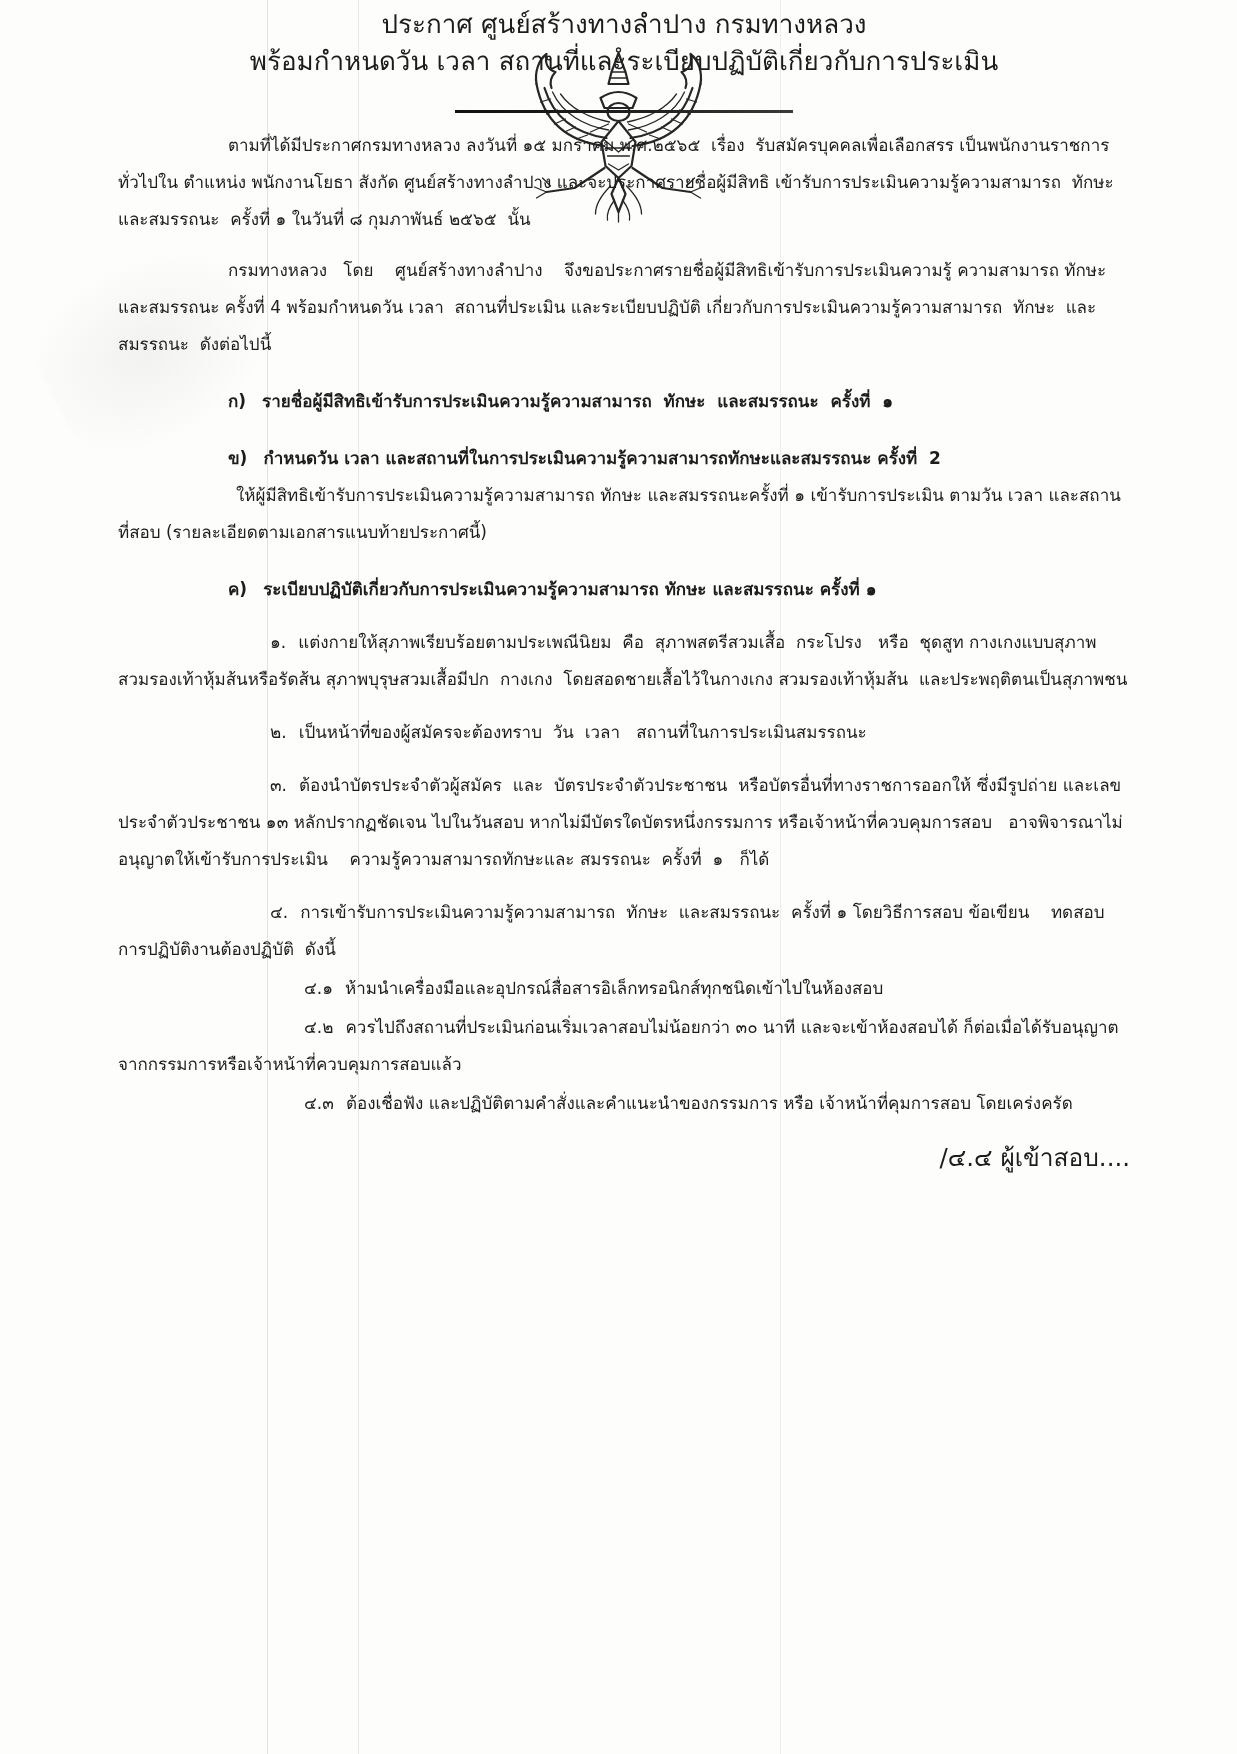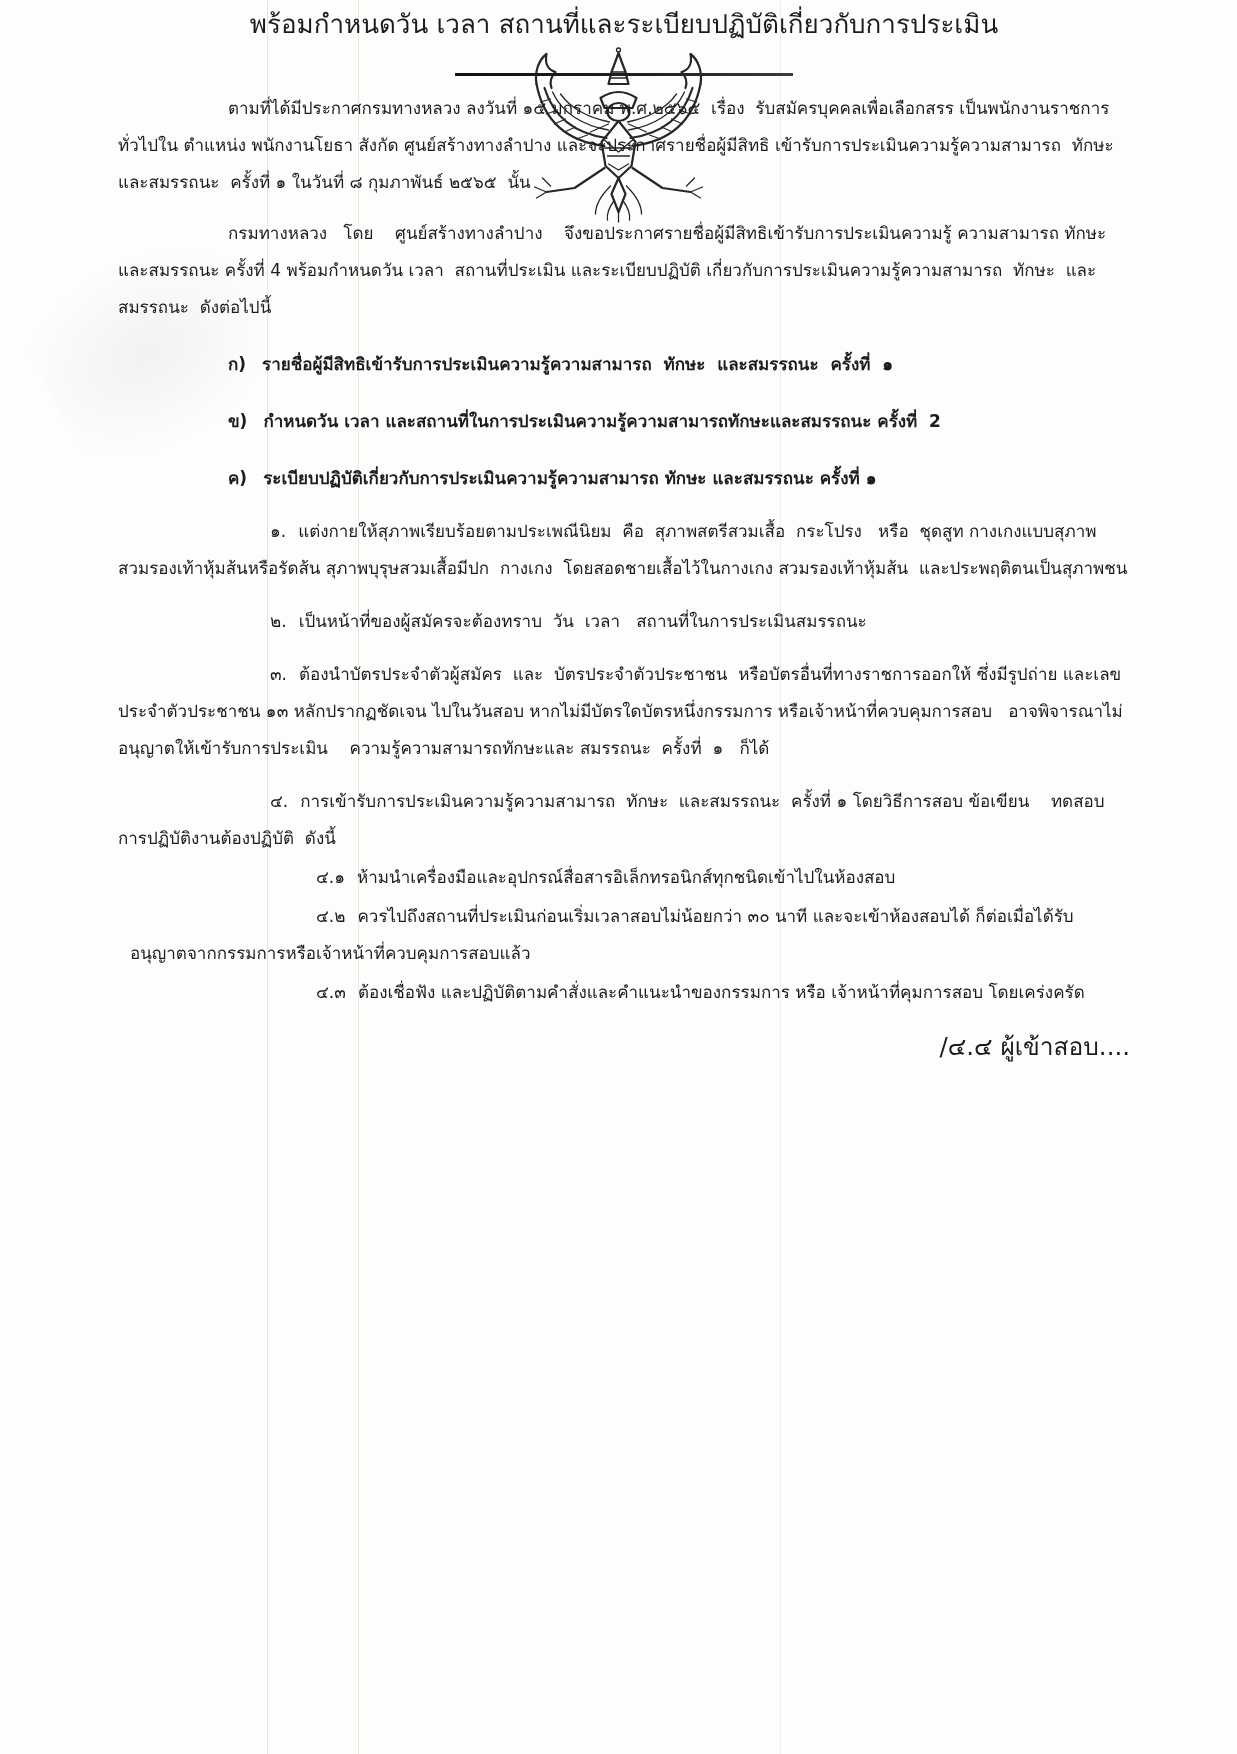--- a/index.html
+++ b/index.html
@@ -28,21 +28,21 @@
   .hdr-block { margin-top:6px; }
   .divider { width:338px; height:3px; border:none; margin:30px auto 0 auto;
     background:linear-gradient(90deg,#111 0%,#222 60%,#3a3a3a 100%); }
   .body-txt { font-size:17px; line-height:37px; }
   .para { margin:14px 0 0 0; text-indent:110px; }
   .sec { margin:20px 0 0 0; }
   .sec-head { text-indent:110px; font-weight:bold; }
   .sec-body { margin:0; }
   .sec-body.indented { text-indent:118px; }
   .rule { margin:16px 0 0 0; text-indent:152px; }
-  .subrule { margin:2px 0 0 12px; text-indent:186px; }
+  .subrule { margin:2px 0 0 0; text-indent:186px; }
   .footer-line { margin-top:16px; text-align:right; font-size:24.5px; }
   svg .ln { fill:none; stroke:#262626; stroke-width:2.2; stroke-linecap:round; stroke-linejoin:round; }
   svg .thin { stroke-width:1.3; }
 </style>
 </head>
 <body>
 
 <div class="page">
 
   <div class="streak s1"></div>
@@ -86,34 +86,36 @@
 
       <path class="ln" d="M116,128 L86,148 L58,152"></path>
       <path class="ln thin" d="M58,152 l-12,-5 M58,152 l-10,6 M62,146 l-8,-8"></path>
       <path class="ln" d="M144,128 L174,148 L202,152"></path>
       <path class="ln thin" d="M202,152 l12,-5 M202,152 l10,6 M198,146 l8,-8"></path>
     </svg>
   </div>
 
   <div class="content">
     <div class="hdr-block">
+      <div class="hdr t">ประกาศ ศูนย์สร้างทางลำปาง กรมทางหลวง</div>
       <div class="hdr t">พร้อมกำหนดวัน เวลา สถานที่และระเบียบปฏิบัติเกี่ยวกับการประเมิน</div>
     </div>
 
     <div class="divider"></div>
 
     <p class="body-txt para t">ตามที่ได้มีประกาศกรมทางหลวง ลงวันที่ ๑๕ มกราคม พ.ศ.๒๕๖๕  เรื่อง  รับสมัครบุคคลเพื่อเลือกสรร เป็นพนักงานราชการทั่วไปใน ตำแหน่ง พนักงานโยธา สังกัด ศูนย์สร้างทางลำปาง และจะประกาศรายชื่อผู้มีสิทธิ เข้ารับการประเมินความรู้ความสามารถ  ทักษะและสมรรถนะ  ครั้งที่ ๑ ในวันที่ ๘ กุมภาพันธ์ ๒๕๖๕  นั้น</p>
     <p class="body-txt para t">กรมทางหลวง   โดย    ศูนย์สร้างทางลำปาง    จึงขอประกาศรายชื่อผู้มีสิทธิเข้ารับการประเมินความรู้ ความสามารถ ทักษะ  และสมรรถนะ ครั้งที่ 4 พร้อมกำหนดวัน เวลา  สถานที่ประเมิน และระเบียบปฏิบัติ เกี่ยวกับการประเมินความรู้ความสามารถ  ทักษะ  และสมรรถนะ  ดังต่อไปนี้</p>
 
     <div class="sec">
       <p class="body-txt sec-head sec-body"><span class="t">ก)</span><span style="display:inline-block;width:16px;"></span><span class="t">รายชื่อผู้มีสิทธิเข้ารับการประเมินความรู้ความสามารถ  ทักษะ  และสมรรถนะ  ครั้งที่  ๑</span></p>
     </div>
 
     <div class="sec">
       <p class="body-txt sec-head sec-body"><span class="t">ข)</span><span style="display:inline-block;width:16px;"></span><span class="t">กำหนดวัน เวลา และสถานที่ในการประเมินความรู้ความสามารถทักษะและสมรรถนะ ครั้งที่  2</span></p>
+      <p class="body-txt sec-body indented t">ให้ผู้มีสิทธิเข้ารับการประเมินความรู้ความสามารถ ทักษะ และสมรรถนะครั้งที่ ๑ เข้ารับการประเมิน ตามวัน เวลา และสถานที่สอบ (รายละเอียดตามเอกสารแนบท้ายประกาศนี้)</p>
     </div>
 
     <div class="sec">
       <p class="body-txt sec-head sec-body"><span class="t">ค)</span><span style="display:inline-block;width:16px;"></span><span class="t">ระเบียบปฏิบัติเกี่ยวกับการประเมินความรู้ความสามารถ ทักษะ และสมรรถนะ ครั้งที่ ๑</span></p>
     </div>
 
     <p class="body-txt rule"><span class="t">๑.</span><span style="display:inline-block;width:12px;"></span><span class="t">แต่งกายให้สุภาพเรียบร้อยตามประเพณีนิยม  คือ  สุภาพสตรีสวมเสื้อ  กระโปรง   หรือ  ชุดสูท กางเกงแบบสุภาพ  สวมรองเท้าหุ้มส้นหรือรัดส้น สุภาพบุรุษสวมเสื้อมีปก  กางเกง  โดยสอดชายเสื้อไว้ในกางเกง สวมรองเท้าหุ้มส้น  และประพฤติตนเป็นสุภาพชน</span></p>
 
     <p class="body-txt rule"><span class="t">๒.</span><span style="display:inline-block;width:12px;"></span><span class="t">เป็นหน้าที่ของผู้สมัครจะต้องทราบ  วัน  เวลา   สถานที่ในการประเมินสมรรถนะ</span></p>
 

